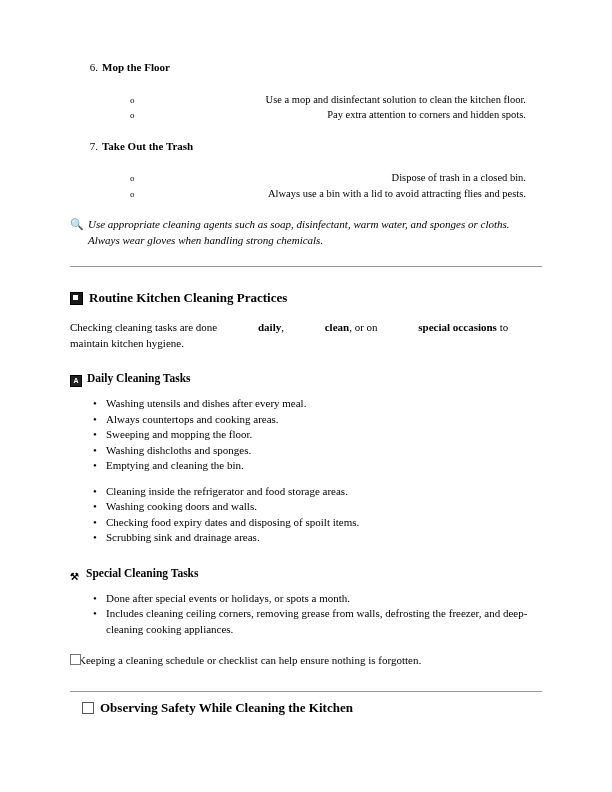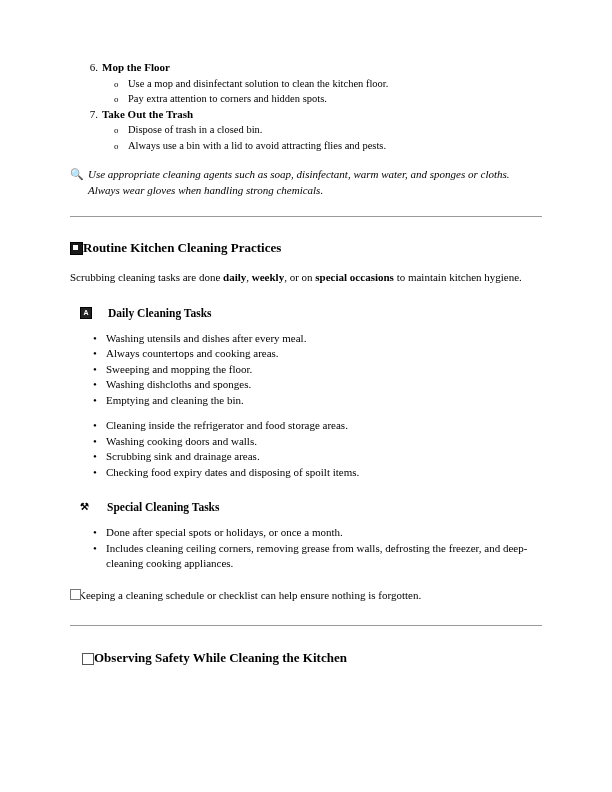--- a/index.html
+++ b/index.html
@@ -45,23 +45,24 @@
     top: 0;
     width: 18px;
     text-align: right;
     font-size: 11px;
   }
   ol.num-list > li > .item-title {
     font-weight: bold;
     font-size: 11px;
   }
   ul.sub-list {
-    margin: 0;
+    margin: 16px;
     padding: 0 0 0 26px;
     list-style: none;
+    text-align: right;
   }
   ul.sub-list > li {
     position: relative;
     font-size: 10.5px;
     line-height: 15.5px;
   }
   ul.sub-list > li:before {
     content: "o";
     position: absolute;
     left: -14px;
@@ -96,20 +97,21 @@
   }
 
   
   h2.section-heading {
     font-size: 13px;
     font-weight: bold;
     margin: 22px 0 0 0;
     line-height: 17px;
     display: flex;
     align-items: center;
+    gap: 6px;
   }
   .sq-icon {
     display: inline-block;
     width: 11px;
     height: 11px;
     background: #1a1a1a;
     border: 1px solid #000;
     position: relative;
     top: 1px;
     flex: 0 0 auto;
@@ -119,30 +121,30 @@
     position: absolute;
     left: 2px; top: 2px;
     width: 5px; height: 5px;
     background: #ffffff;
   }
   p.para {
     font-size: 11px;
     line-height: 15.5px;
     margin: 14px 0 0 0;
   }
-  p.para b { font-weight: bold; }
+  p.para b { font-weight: bold; margin-left: 38px; }
 
   h3.sub-heading {
     font-size: 11.5px;
     font-weight: bold;
-    margin: 20px 0 0 10px;
+    margin: 20px 0 0 0;
     line-height: 15px;
     display: flex;
-    align-items: flex-start;
-    gap: 16px;
+    align-items: flex-end;
+    gap: 5px;
   }
   .badge-icon {
     display: inline-block;
     width: 10px;
     height: 10px;
     border: 1px solid #000;
     background: #222;
     color: #fff;
     font-size: 7px;
     font-family: "Liberation Sans", sans-serif;
@@ -256,56 +258,56 @@
       <span>Use appropriate cleaning agents such as soap, disinfectant, warm water, and sponges or cloths. Always wear gloves when handling strong chemicals.</span>
     </div>
 
     <hr class="rule">
 
     <h2 class="section-heading">
       <span class="sq-icon inner"></span>
       <span>Routine Kitchen Cleaning Practices</span>
     </h2>
 
-    <p class="para"><span>Scrubbing cleaning tasks are done </span><b>daily</b><span>, </span><b>weekly</b><span>, or on </span><b>special occasions</b><span> to maintain kitchen hygiene.</span></p>
+    <p class="para"><span>Checking cleaning tasks are done </span><b>daily</b><span>, </span><b>clean</b><span>, or on </span><b>special occasions</b><span> to maintain kitchen hygiene.</span></p>
 
     <h3 class="sub-heading">
       <span class="badge-icon">A</span>
       <span>Daily Cleaning Tasks</span>
     </h3>
     <ul class="bullets">
       <li>Washing utensils and dishes after every meal.</li>
       <li>Always countertops and cooking areas.</li>
       <li>Sweeping and mopping the floor.</li>
       <li>Washing dishcloths and sponges.</li>
       <li>Emptying and cleaning the bin.</li>
     </ul>
 
     <ul class="bullets">
       <li>Cleaning inside the refrigerator and food storage areas.</li>
       <li>Washing cooking doors and walls.</li>
+      <li>Checking food expiry dates and disposing of spoilt items.</li>
       <li>Scrubbing sink and drainage areas.</li>
-      <li>Checking food expiry dates and disposing of spoilt items.</li>
     </ul>
 
     <h3 class="sub-heading">
       <span class="wrench-icon">⚒</span>
       <span>Special Cleaning Tasks</span>
     </h3>
     <ul class="bullets">
-      <li>Done after special spots or holidays, or once a month.</li>
+      <li>Done after special events or holidays, or spots a month.</li>
       <li>Includes cleaning ceiling corners, removing grease from walls, defrosting the freezer, and deep-cleaning cooking appliances.</li>
     </ul>
 
     <p class="tip">
       <span class="tip-icon"></span>
       <span>Keeping a cleaning schedule or checklist can help ensure nothing is forgotten.</span>
     </p>
 
     <hr class="rule" style="margin-top:22px;">
 
-    <h2 class="section-heading" style="margin-top:23px;padding-left:12px;">
+    <h2 class="section-heading" style="margin-top:7px;padding-left:12px;">
       <span class="box-icon"></span>
       <span>Observing Safety While Cleaning the Kitchen</span>
     </h2>
 
   </div>
 </div>
 
 </body></html>

